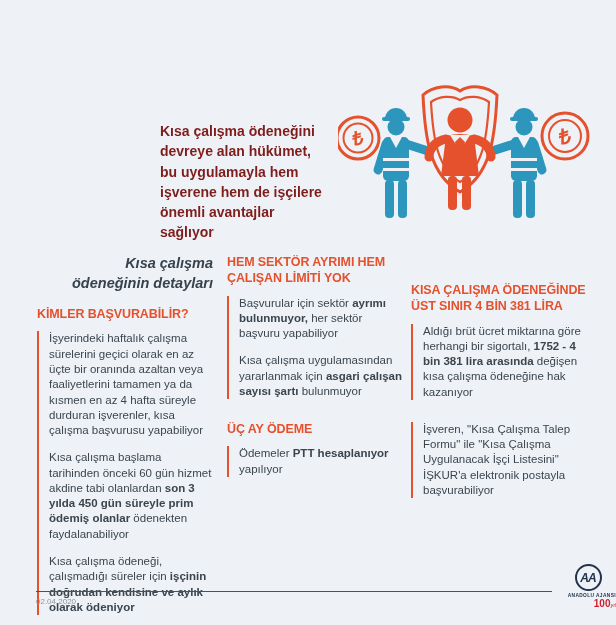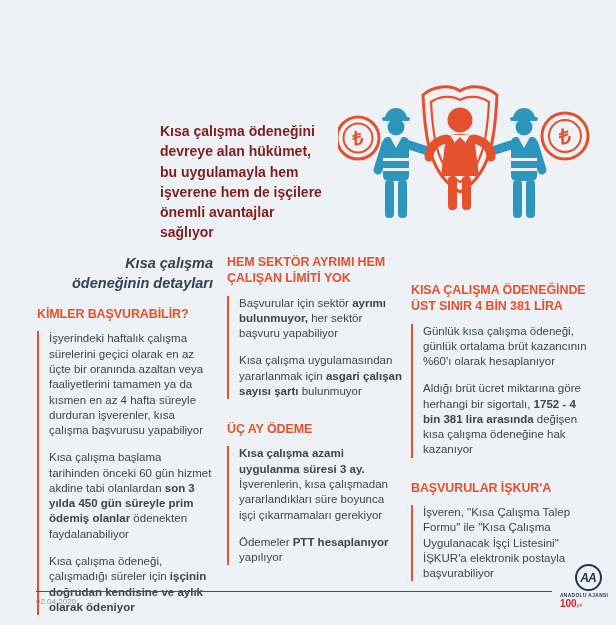--- a/index.html
+++ b/index.html
@@ -40,21 +40,21 @@
     color:#e5512d;letter-spacing:-0.1px;
   }
   .sec-body{border-left:2px solid #e5512d;padding-left:10px;}
   .para{margin:0 0 12px 0;font-size:11.5px;line-height:1.33;}
   .para:last-child{margin-bottom:0;}
   .para .b{font-weight:700;}
 
   
   .rule{position:absolute;left:36px;top:591px;width:516px;height:1px;background:#4a545e;}
   .date{position:absolute;left:36px;top:597px;font-size:8px;color:#8d959c;}
-  .aa-logo{position:absolute;left:560px;top:564px;width:56px;text-align:left;}
+  .aa-logo{position:absolute;left:560px;top:564px;width:56px;text-align:right;}
   .aa-circle{
     width:23px;height:23px;margin:0 auto;border:2.5px solid #22334f;border-radius:50%;
     display:flex;align-items:center;justify-content:center;
     font-weight:700;font-style:italic;font-size:12px;color:#22334f;letter-spacing:-1px;
   }
   .aa-name{margin-top:2px;font-size:4.8px;font-weight:700;letter-spacing:.4px;color:#22334f;}
   .aa-100{margin-top:1px;font-size:10px;font-weight:700;color:#d11f2f;line-height:1;}
   .aa-100 .yil{font-size:5.5px;font-style:italic;font-weight:400;}
 </style>
 </head>
@@ -141,35 +141,32 @@
         <section class="sec">
           <h3 class="sec-h">HEM SEKTÖR AYRIMI HEM ÇALIŞAN LİMİTİ YOK</h3>
           <div class="sec-body">
             <p class="para"><span>Başvurular için sektör </span><span class="b">ayrımı bulunmuyor,</span><span> her sektör başvuru yapabiliyor</span></p>
             <p class="para"><span>Kısa çalışma uygulamasından yararlanmak için </span><span class="b">asgari çalışan sayısı şartı</span><span> bulunmuyor</span></p>
           </div>
         </section>
         <section class="sec">
           <h3 class="sec-h">ÜÇ AY ÖDEME</h3>
           <div class="sec-body">
-            <p class="para"><span class="b">Kısa çalışma azami uygulanma süresi 3 ay.</span><span> İşverenlerin, kısa çalışmadan yararlandıkları süre boyunca işçi çıkarmamaları gerekiyor</span></p>
             <p class="para"><span>Ödemeler </span><span class="b">PTT hesaplanıyor</span><span> yapılıyor</span></p>
           </div>
         </section>
       </div>
     <div class="col col3">
         <section class="sec">
           <h3 class="sec-h">KISA ÇALIŞMA ÖDENEĞİNDE ÜST SINIR 4 BİN 381 LİRA</h3>
           <div class="sec-body">
-            <p class="para"><span>Günlük kısa çalışma ödeneği, günlük ortalama brüt kazancının %60'ı olarak hesaplanıyor</span></p>
             <p class="para"><span>Aldığı brüt ücret miktarına göre herhangi bir sigortalı, </span><span class="b">1752 - 4 bin 381 lira arasında</span><span> değişen kısa çalışma ödeneğine hak kazanıyor</span></p>
           </div>
         </section>
         <section class="sec">
-          <h3 class="sec-h">BAŞVURULAR İŞKUR'A</h3>
           <div class="sec-body">
             <p class="para"><span>İşveren, "Kısa Çalışma Talep Formu" ile "Kısa Çalışma Uygulanacak İşçi Listesini" İŞKUR'a elektronik postayla başvurabiliyor</span></p>
           </div>
         </section>
       </div>
   </main>
 
   <div class="rule"></div>
   <div class="date">02.04.2020</div>
 

